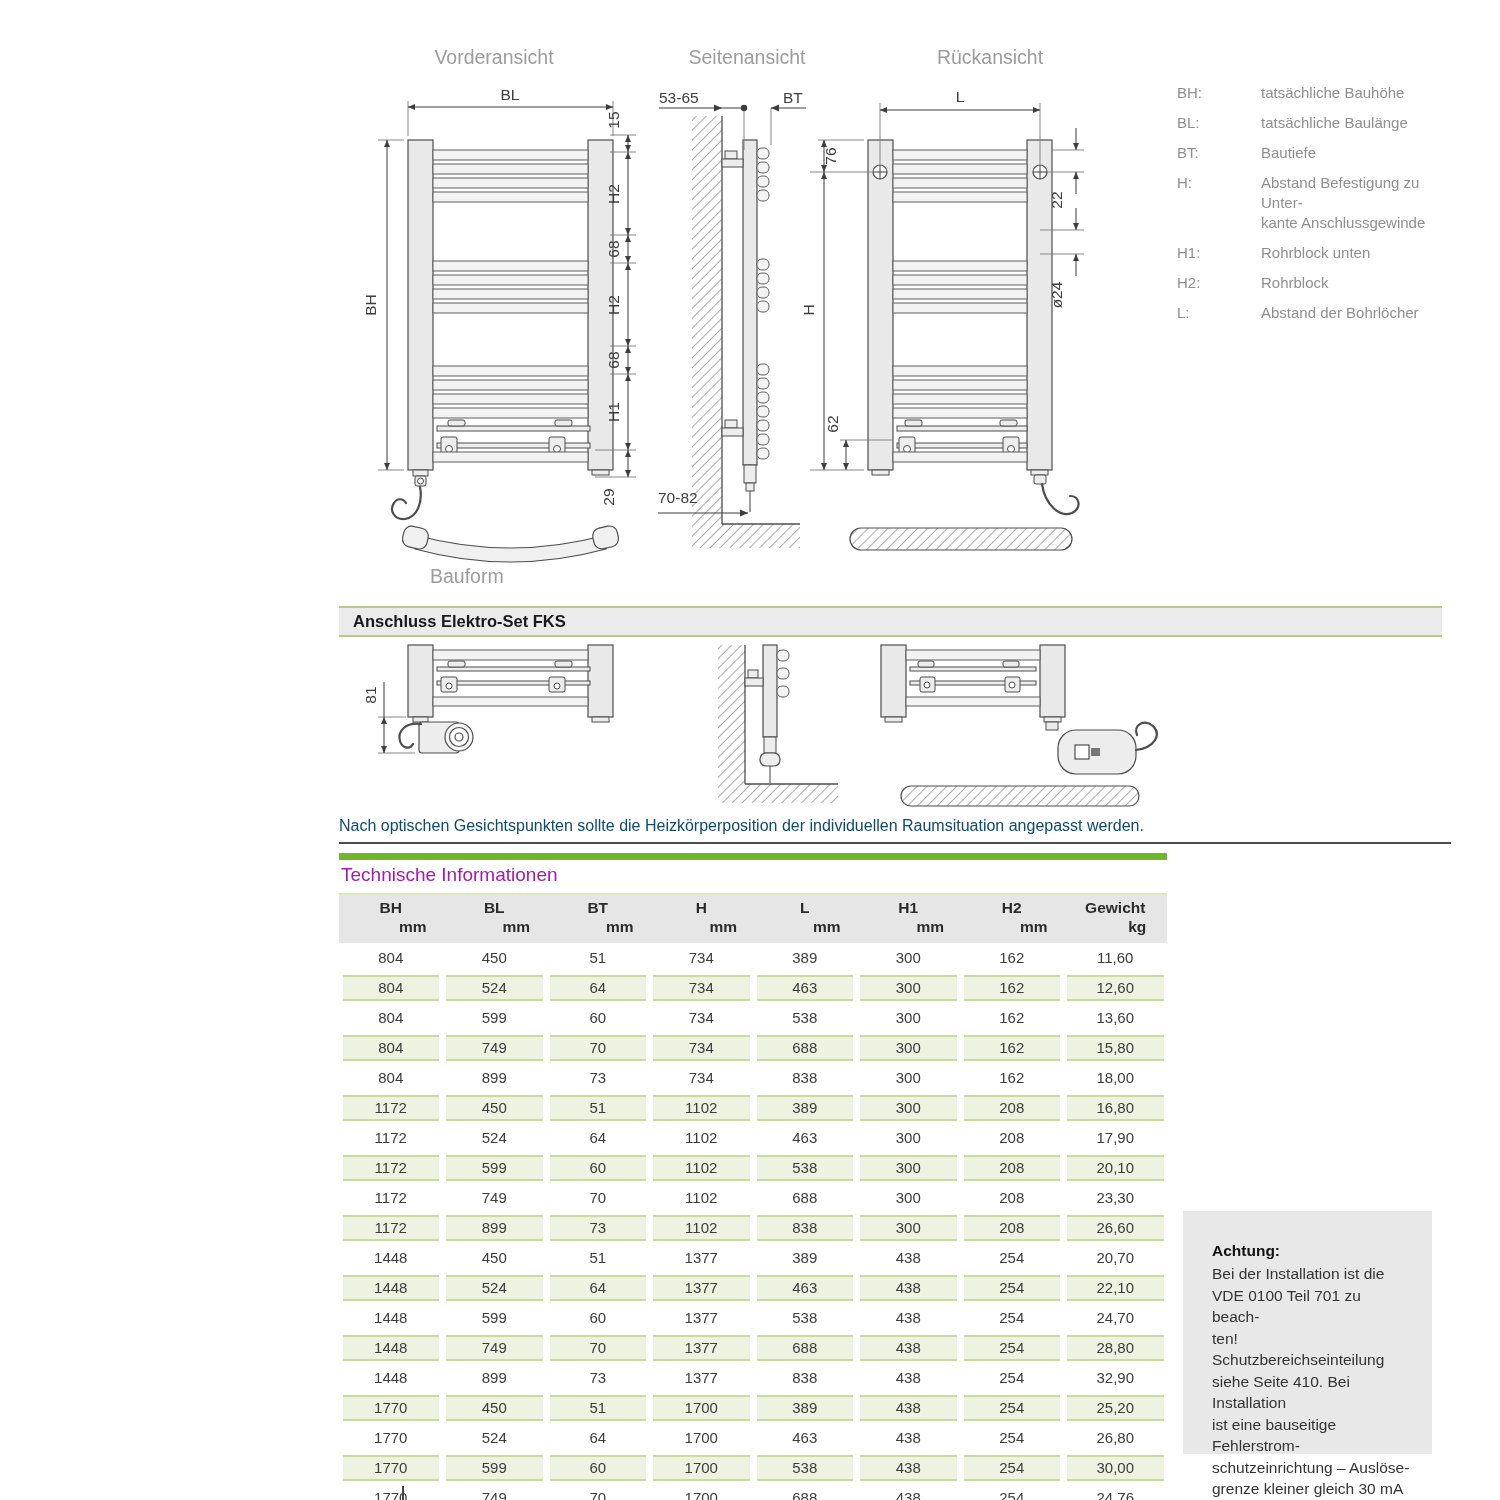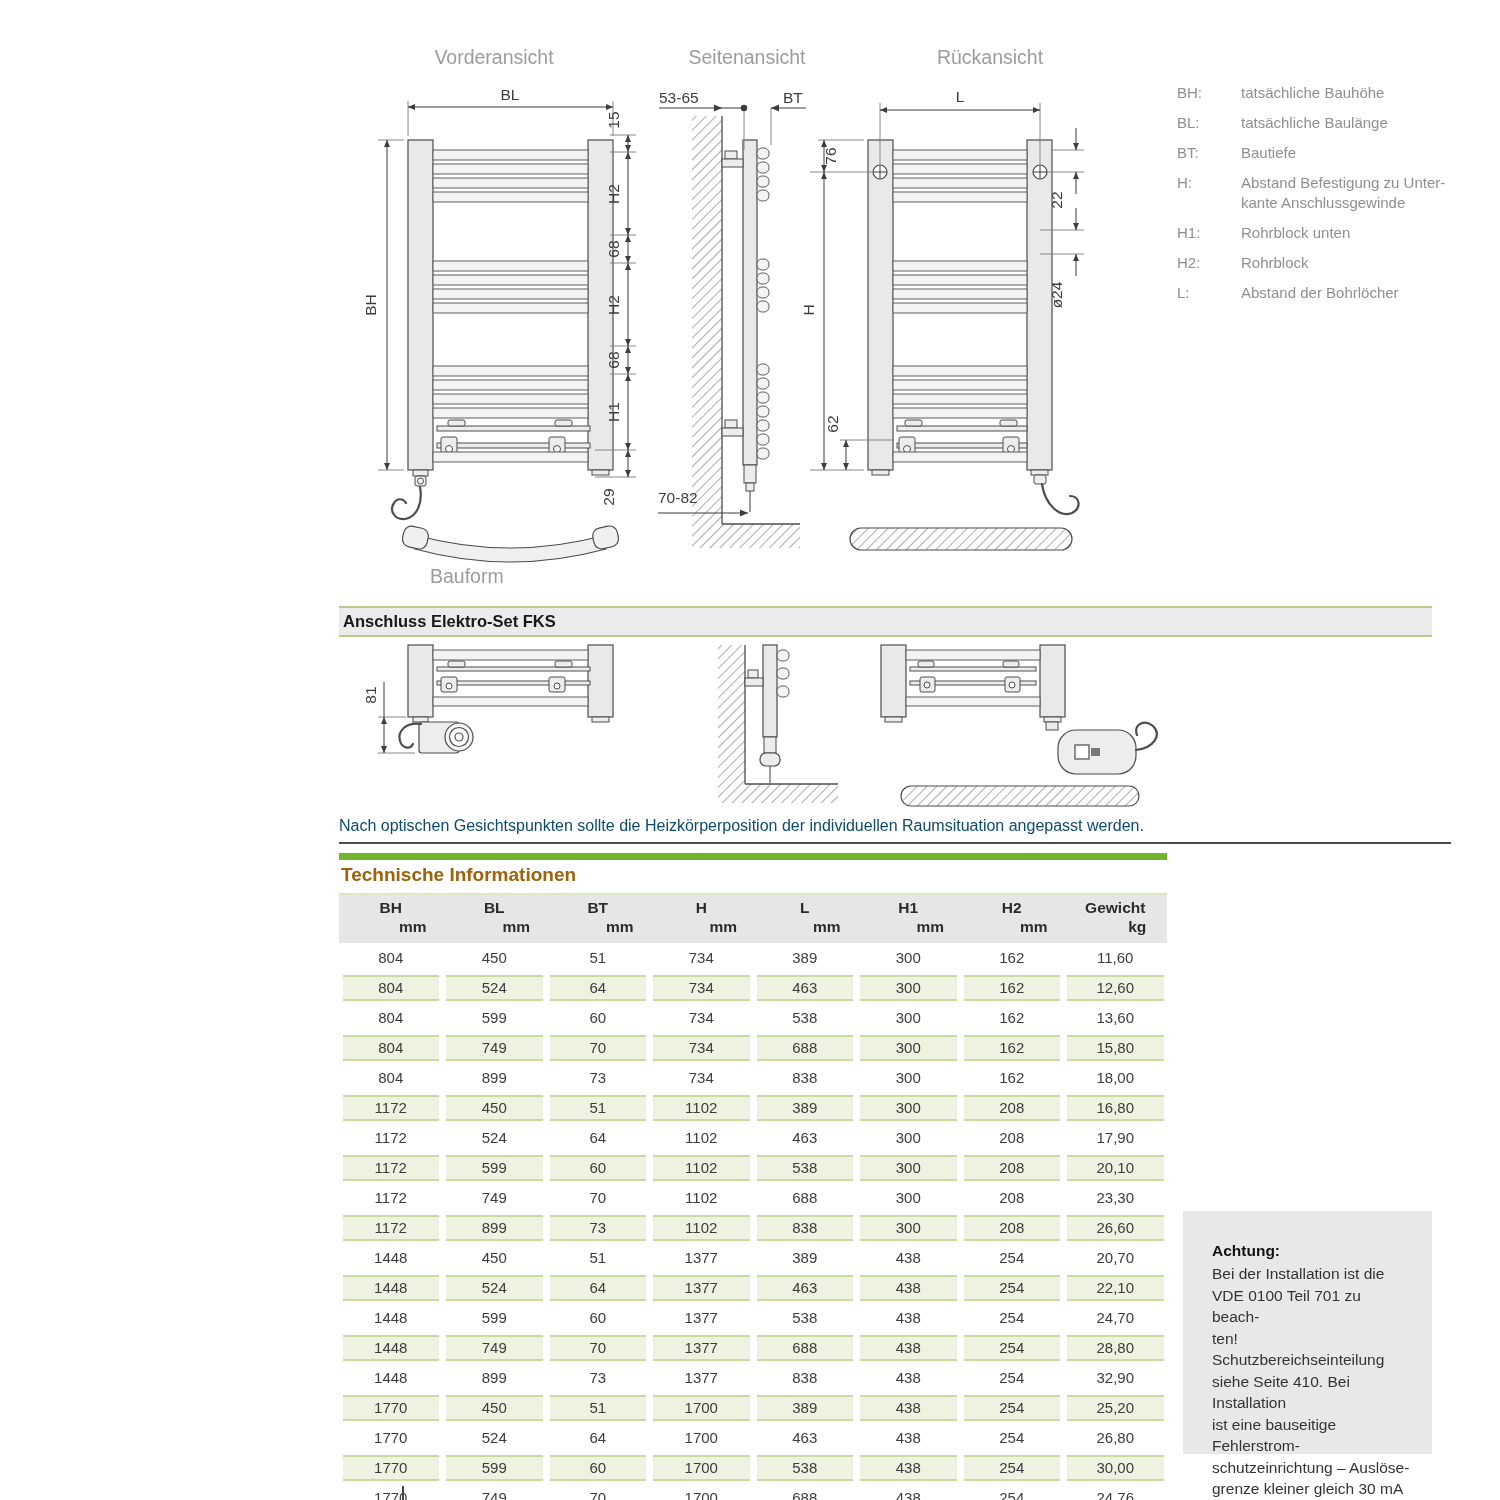--- a/index.html
+++ b/index.html
@@ -15,37 +15,37 @@
   .clip  { fill:#ededed; stroke:#4d4d4d; stroke-width:1; }
   .ln    { stroke:#3d3d3d; stroke-width:1; fill:none; }
   .ref   { stroke:#7a7a7a; stroke-width:0.9; fill:none; }
   .edge  { stroke:#4d4d4d; stroke-width:1.3; fill:none; }
   .cable { stroke:#4d4d4d; stroke-width:2.2; fill:none; stroke-linecap:round; }
   .dimtxt   { font:15.5px "Liberation Sans", sans-serif; fill:#3d3d3d; }
   .titletxt { font:19.5px "Liberation Sans", sans-serif; fill:#9c9c9c; }
 
   
   #legend { left:1177px; top:83px; width:280px; font-size:15px; color:#8f8f8f; }
-  .legend-row { display:flex; margin-bottom:10px; }
+  .legend-row { display:flex; margin-bottom:10px;gap:20px; }
   .legend-key { width:64px; flex:none; line-height:20px; }
   .legend-text { flex:1; line-height:20px; white-space:pre-line; }
 
   
   #band {
     left:339px; top:606px; width:1089px; height:27px; background:#ebebeb;
     border-top:2px solid #bcc98c; border-bottom:2px solid #bcc98c;
-    line-height:27px; padding-left:4px; box-sizing:content-box;
+    line-height:27px; padding-left:14px; box-sizing:content-box;
     font-size:16.5px; font-weight:bold; color:#191919;
   }
 
   #note { left:339px; top:817px; width:1000px; font-size:16px; color:#0c4a6e; }
 
   #divider { left:339px; top:842px; width:1112px; height:2px; background:#4c4c4c; }
   #greenbar { left:339px; top:853px; width:828px; height:7px; background:#74b42c; }
-  #table-title { left:341px; top:864px; font-size:19px; font-weight:bold; color:#a16207; }
+  #table-title { left:341px; top:864px; font-size:19px; font-weight:normal; color:#a21caf; }
 
   
   #dtable { left:339px; top:893px; width:828px; border-bottom:3px solid #4a4a4a; }
   .thead {
     display:flex; height:50px; background:#e6e6e6;
     border-top:2px solid #dce9c0; box-sizing:border-box;
   }
   .th { flex:1; text-align:center; font-weight:bold; font-size:15.5px; color:#2b2b2b; padding-top:4px; }
   .th .unit { display:block; font-weight:bold; margin-top:1px;margin-left:44px; }
   .trow { display:flex; height:30px; }

